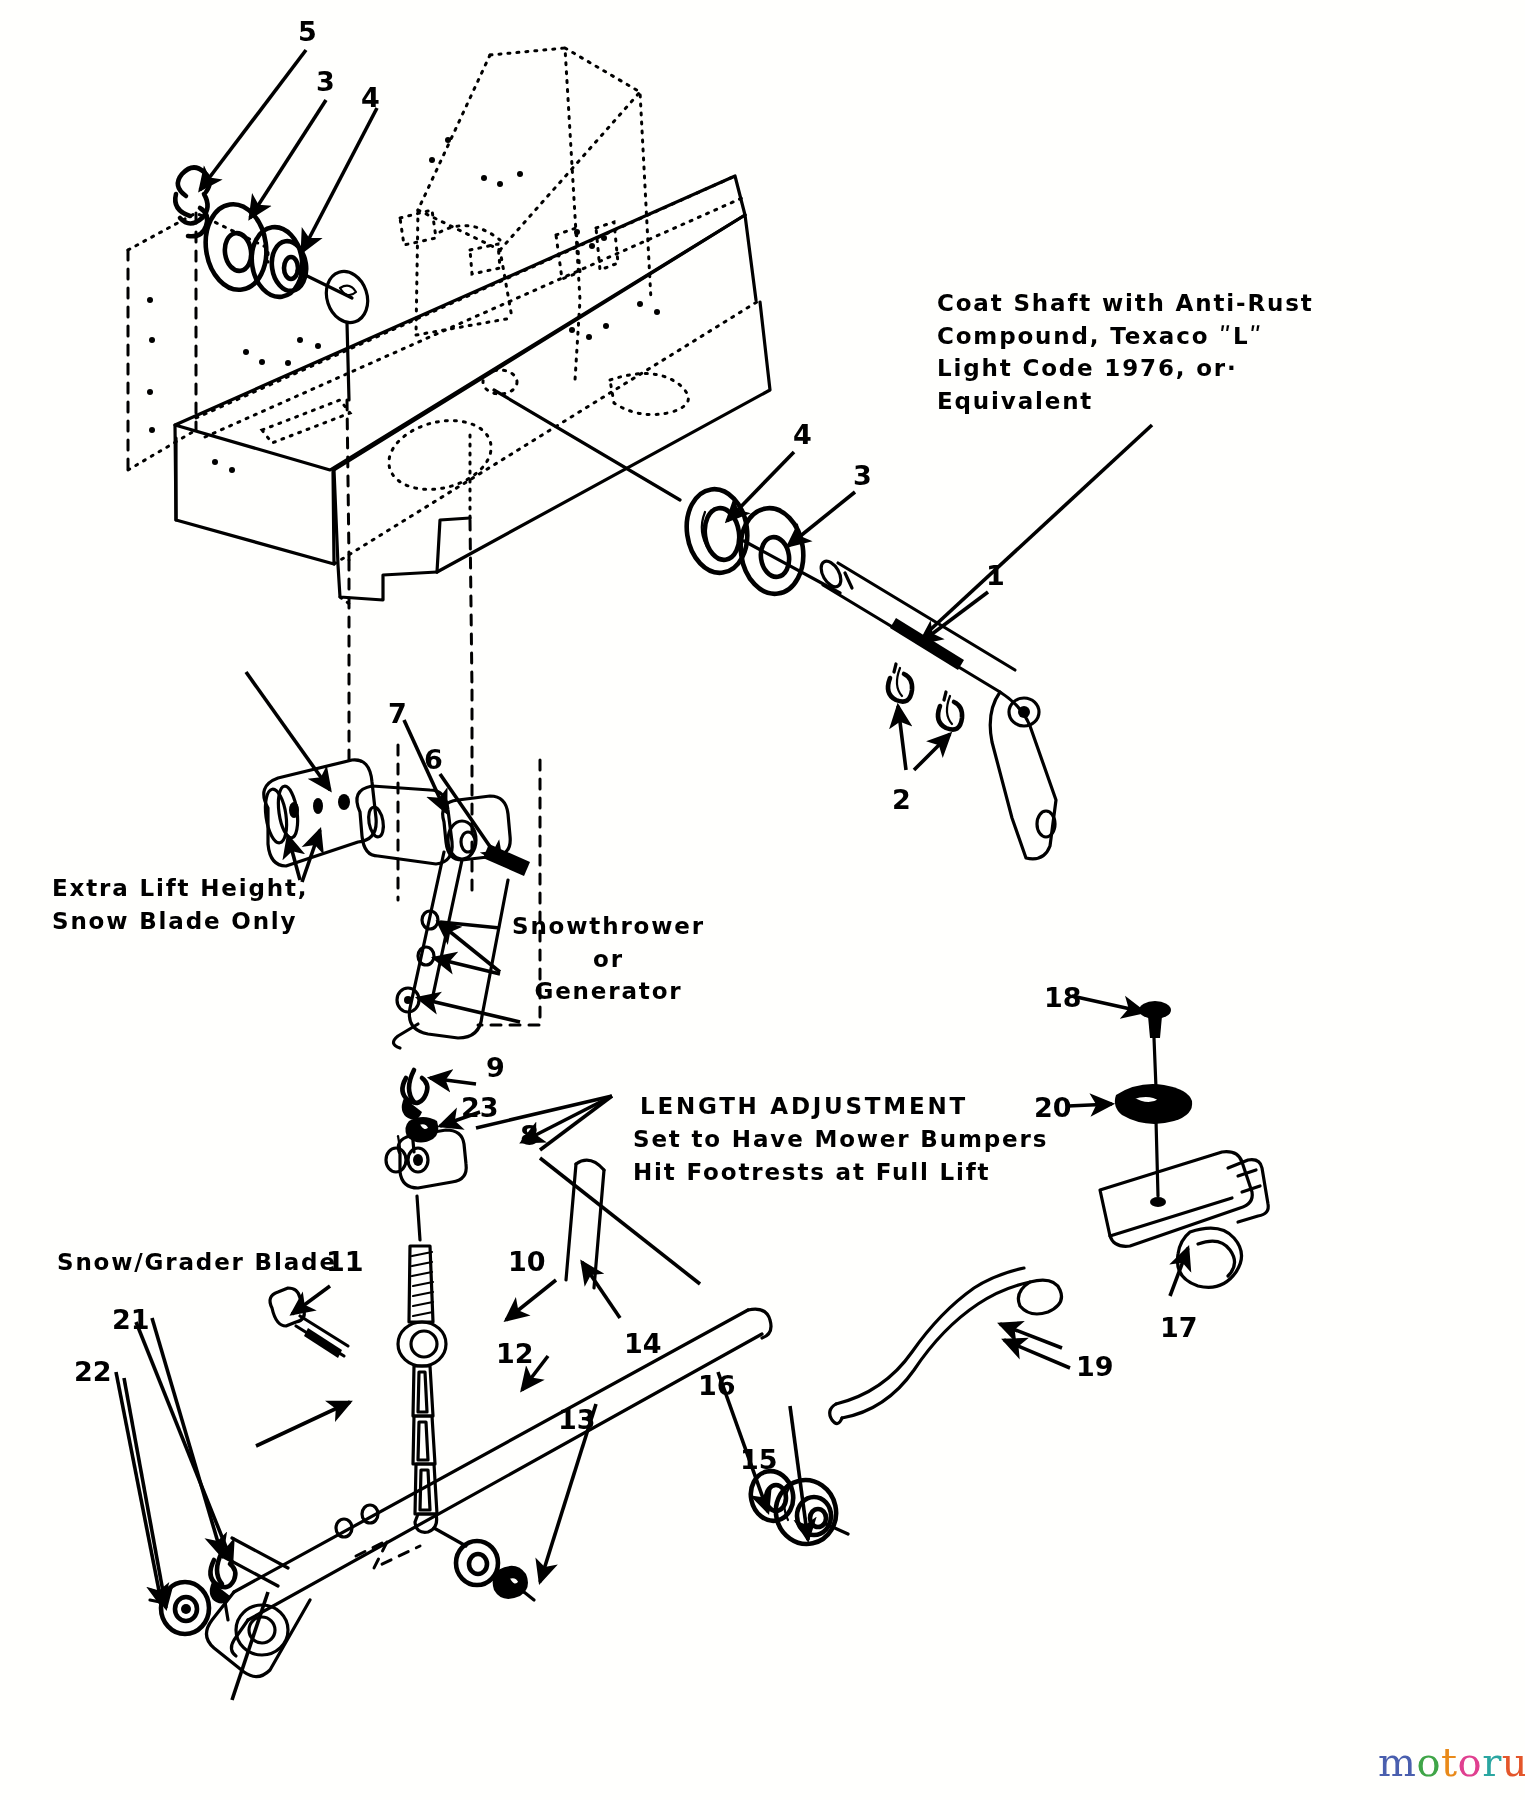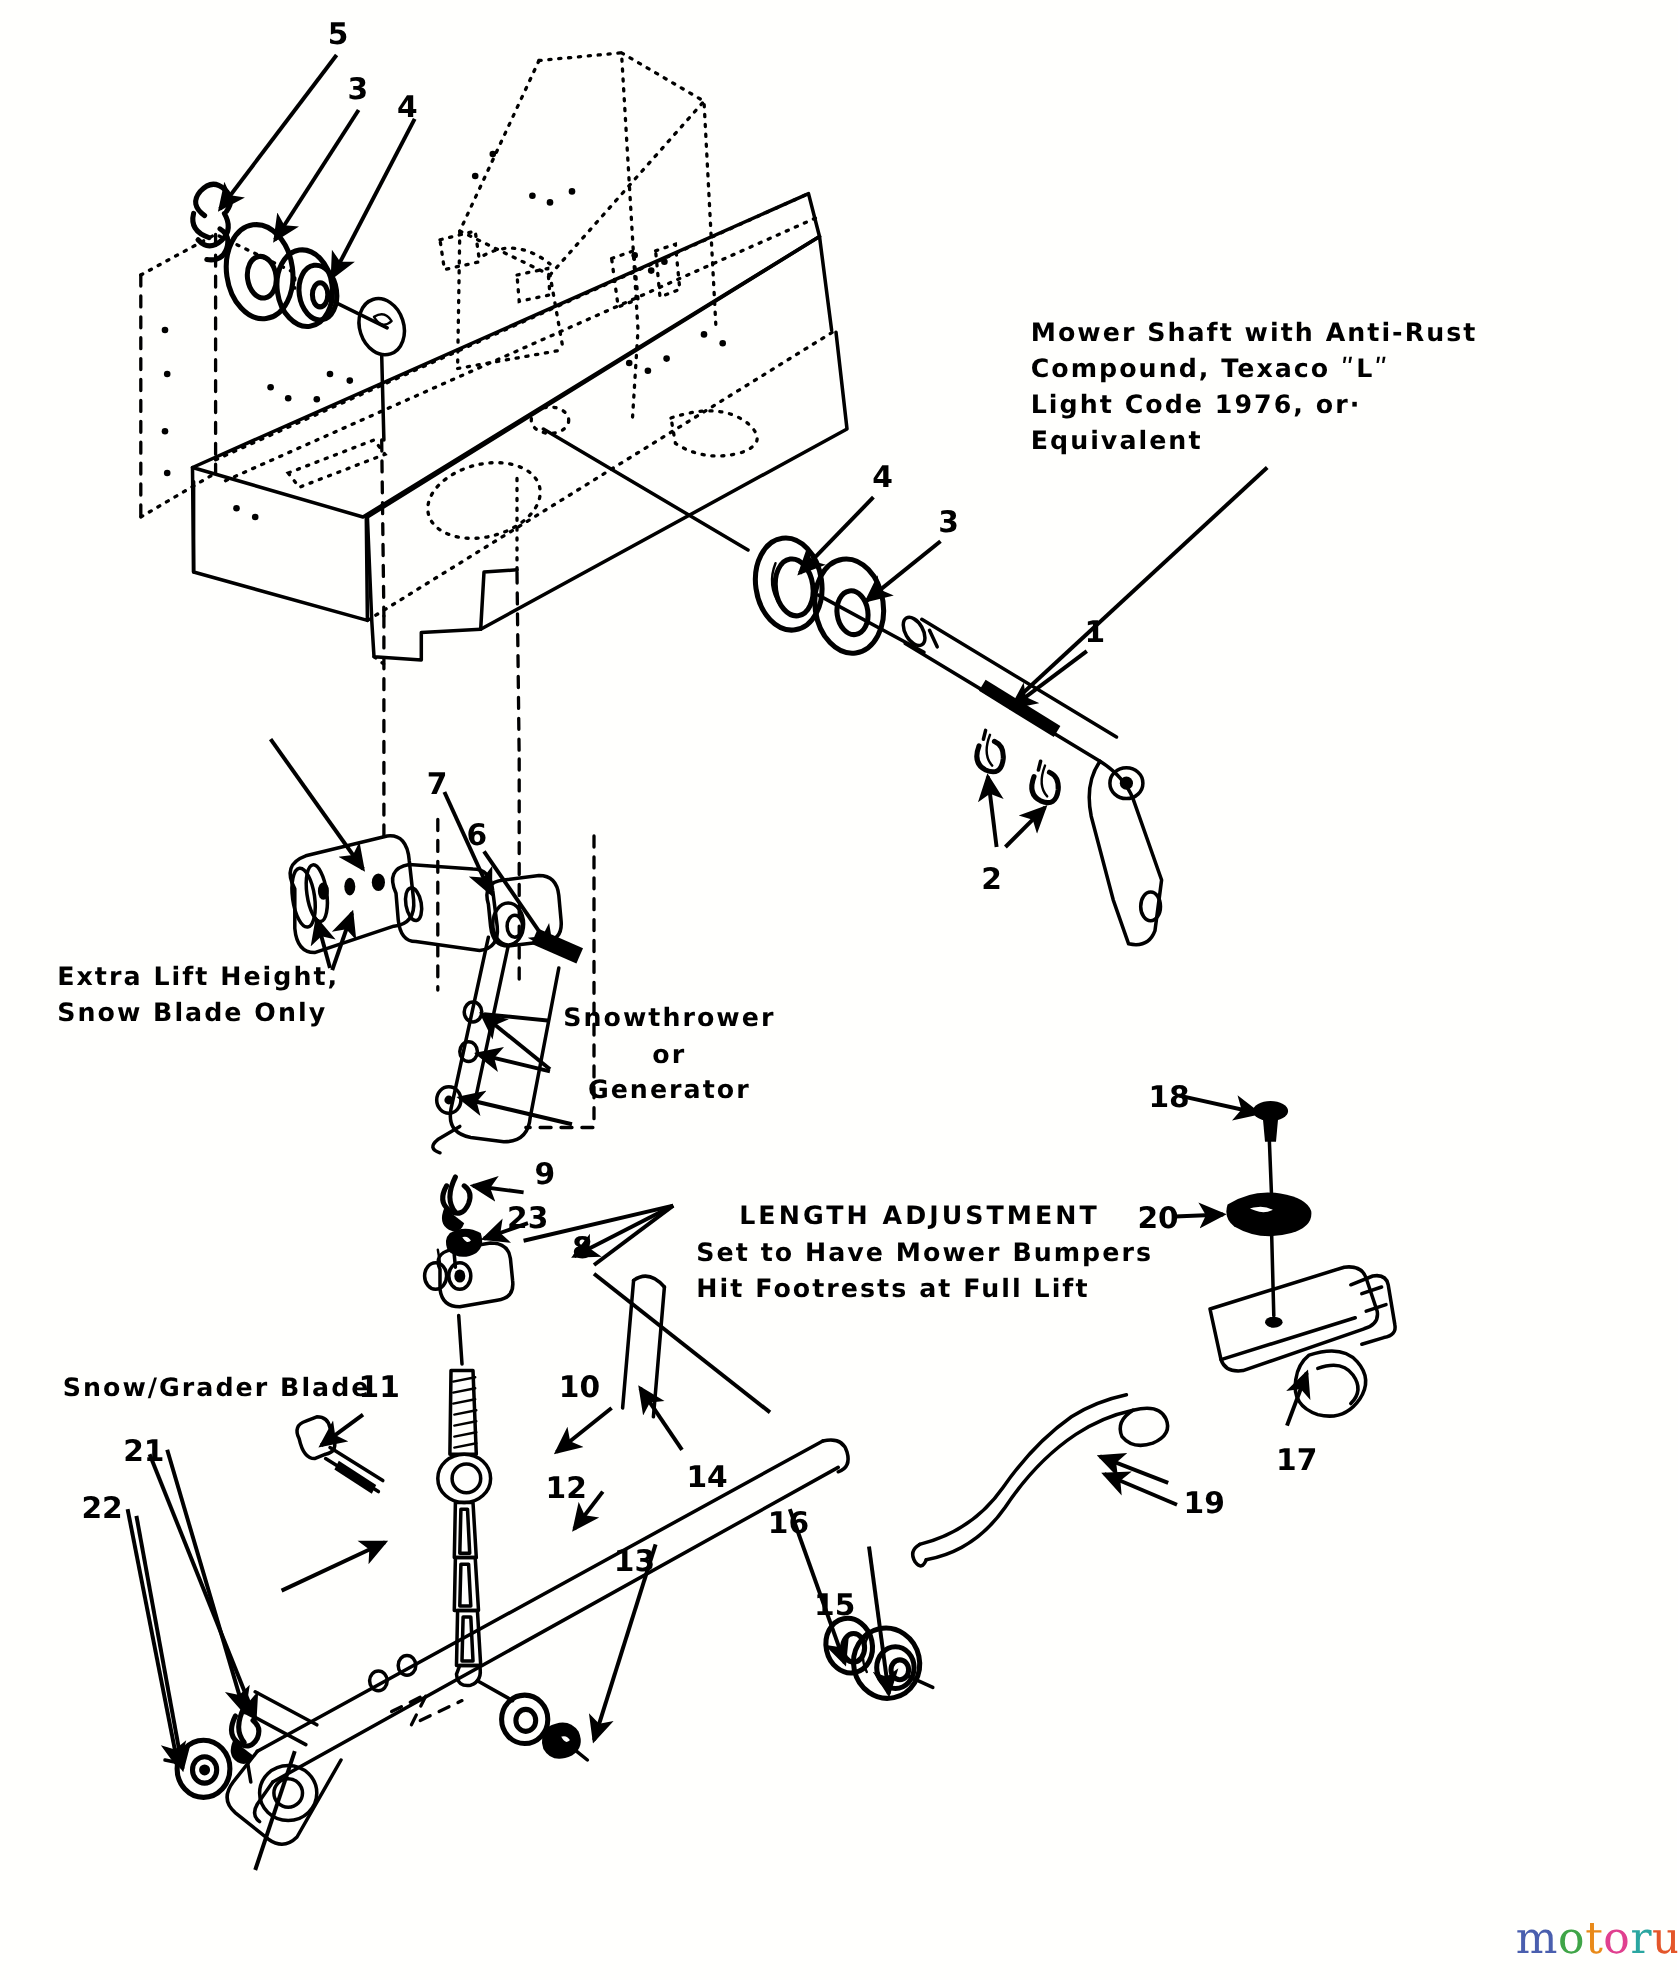--- a/index.html
+++ b/index.html
@@ -411,35 +411,35 @@
       <line class="ld" marker-end="url(#ah)" x1="1170" y1="1296" x2="1188" y2="1248"></line>
       <line class="ld" marker-end="url(#ah)" x1="1062" y1="1348" x2="1000" y2="1324"></line>
     </g>
 
     <g>
       <line class="ld" x1="700" y1="1284" x2="540" y2="1158"></line>
     </g>
 
   </svg>
 
-  <div class="note note-lg" style="left:937px; top:287px;">Mower Shaft with Anti-Rust
+  <div class="note note-lg" style="left:937px; top:287px;">Coat Shaft with Anti-Rust
 Compound, Texaco ʺLʺ
 Light Code 1976, or·
 Equivalent</div>
 
 
   <div class="note note-lg" style="left:52px; top:872px;">Extra Lift Height,
 Snow Blade Only</div>
 
   <div class="note note-lg" style="left:512px; top:910px; text-align:center;">Snowthrower
 or
 Generator</div>
 
 
-  <div class="note note-lg" style="left:672px; top:1090px; letter-spacing:0.12em;">LENGTH ADJUSTMENT</div>
+  <div class="note note-lg" style="left:640px; top:1090px; letter-spacing:0.12em;">LENGTH ADJUSTMENT</div>
 
   <div class="note note-lg" style="left:633px; top:1123px;">Set to Have Mower Bumpers
 Hit Footrests at Full Lift</div>
 
   <div class="note note-lg" style="left:57px; top:1246px;">Snow/Grader Blade</div>
 
 
   <div id="callout-layer">
       <div class="callout" style="left: 298px; top: 18px;">5</div>
       <div class="callout" style="left: 316px; top: 68px;">3</div>

